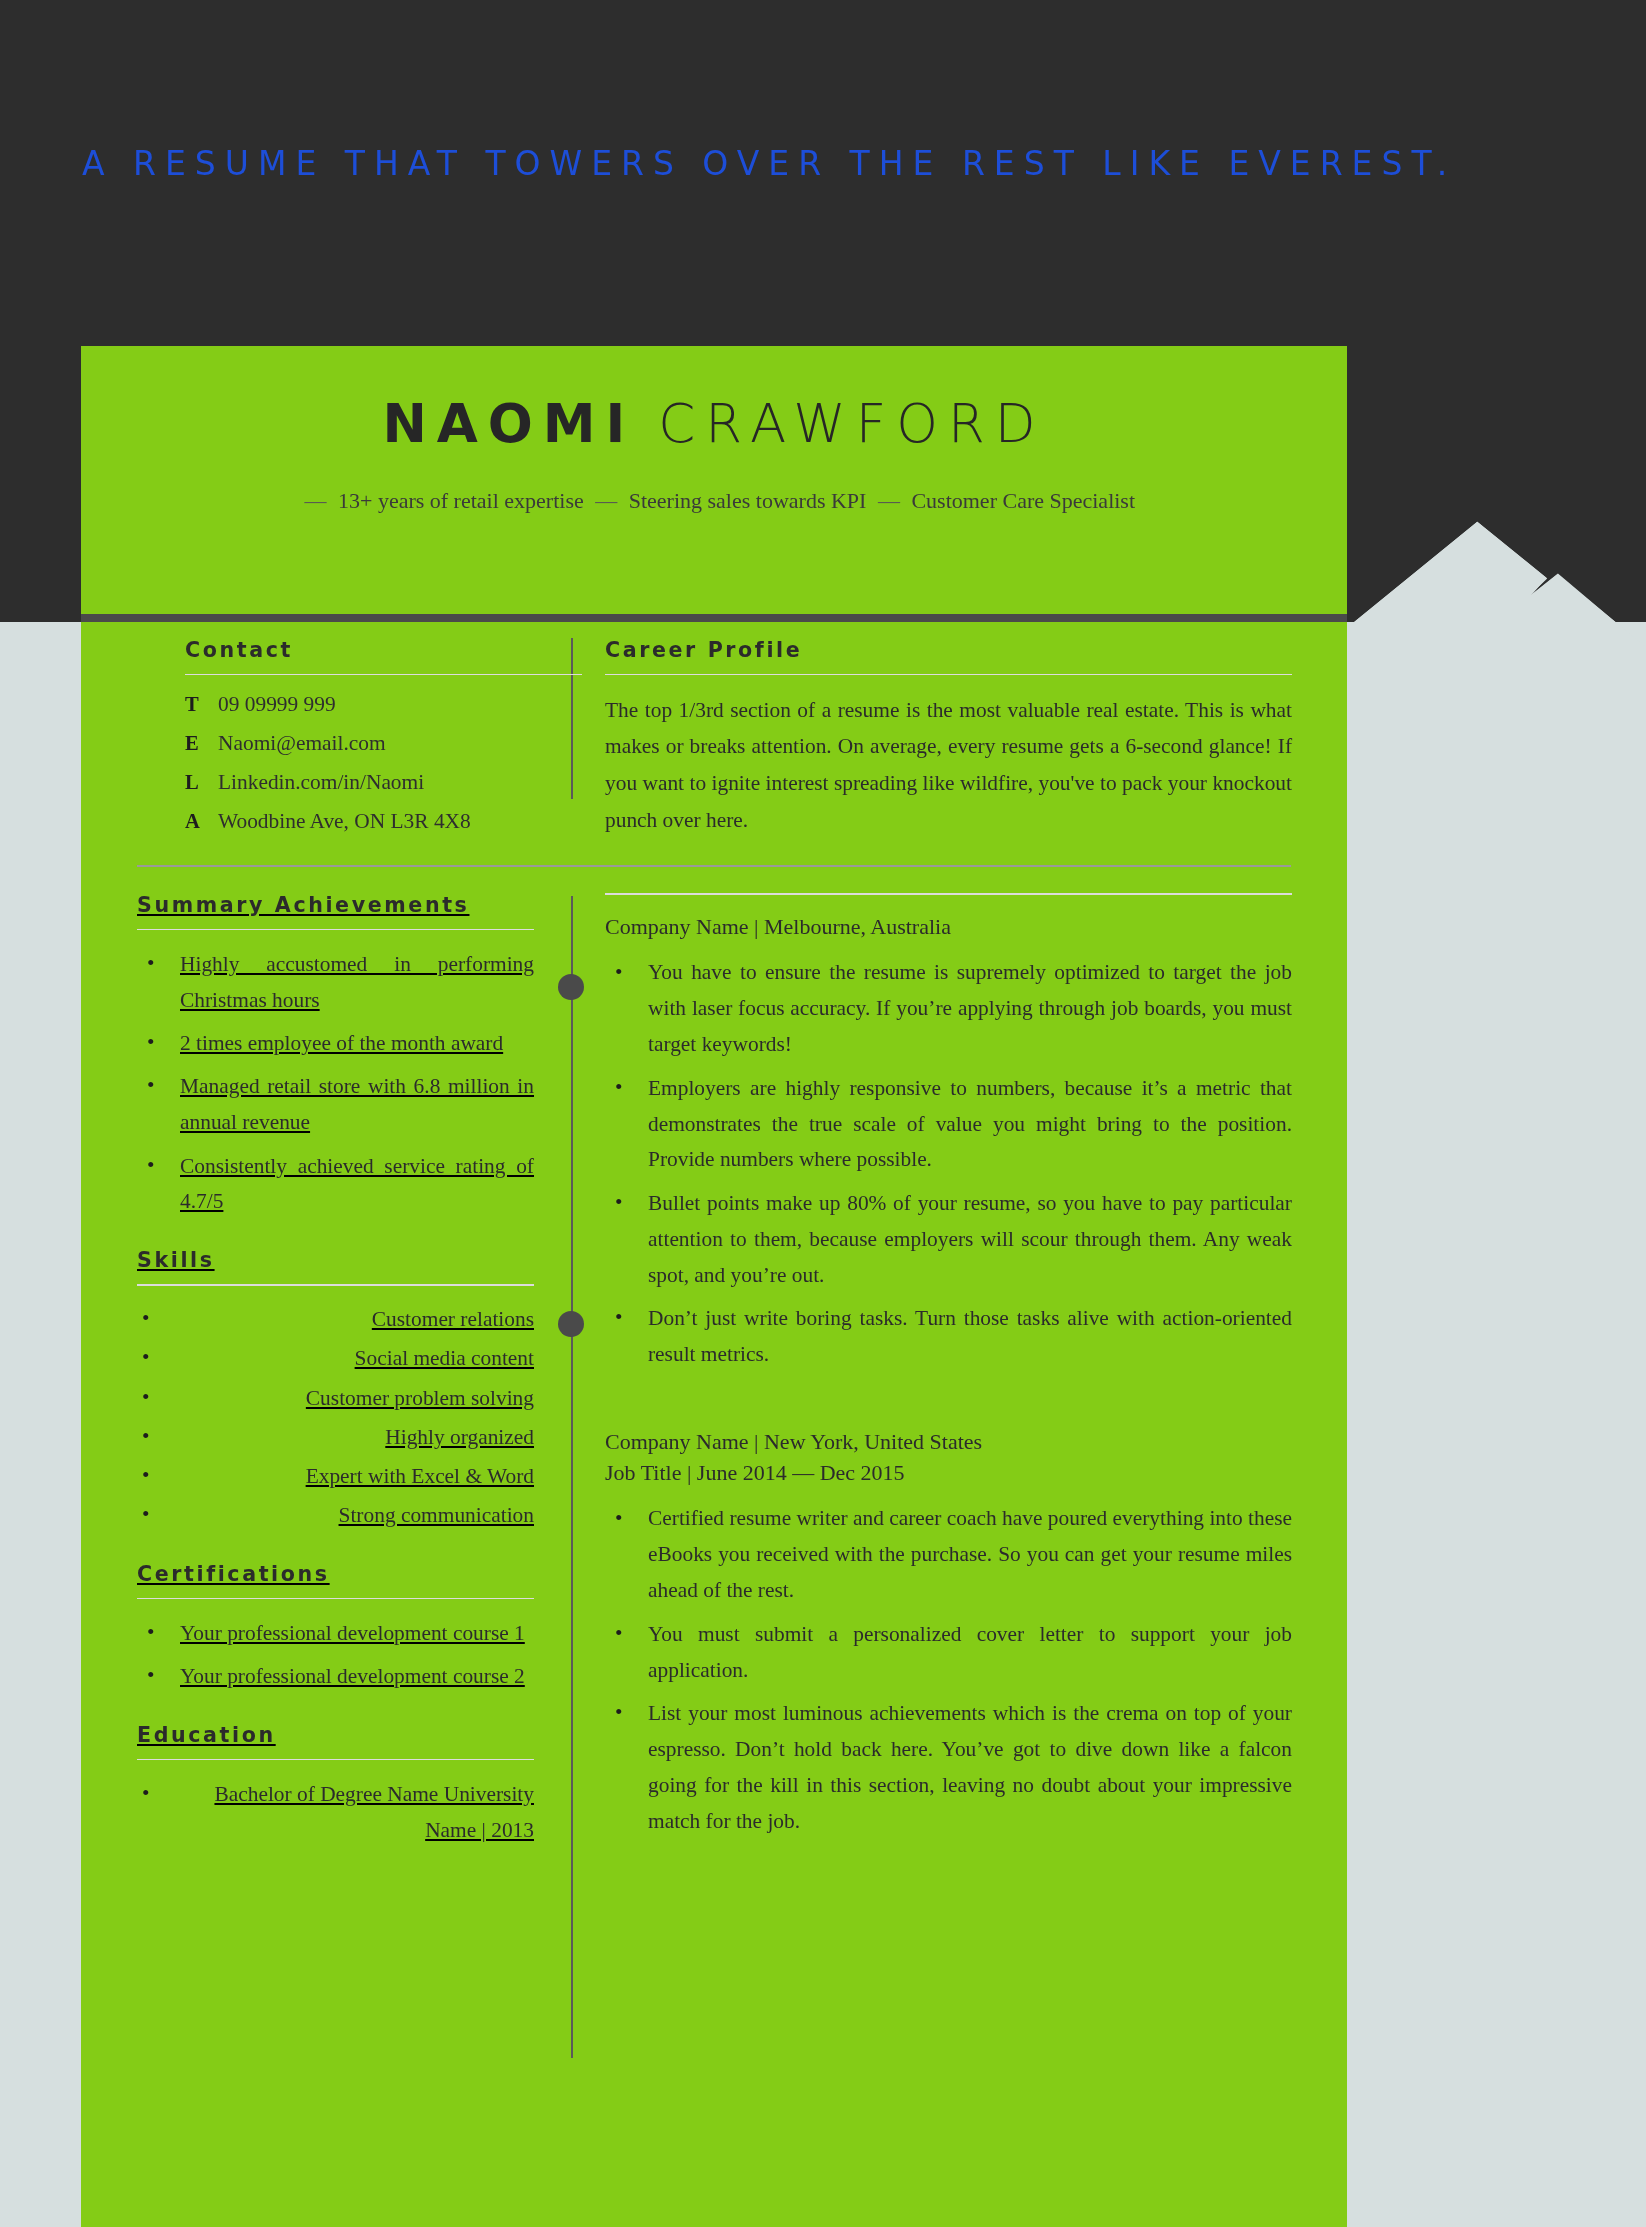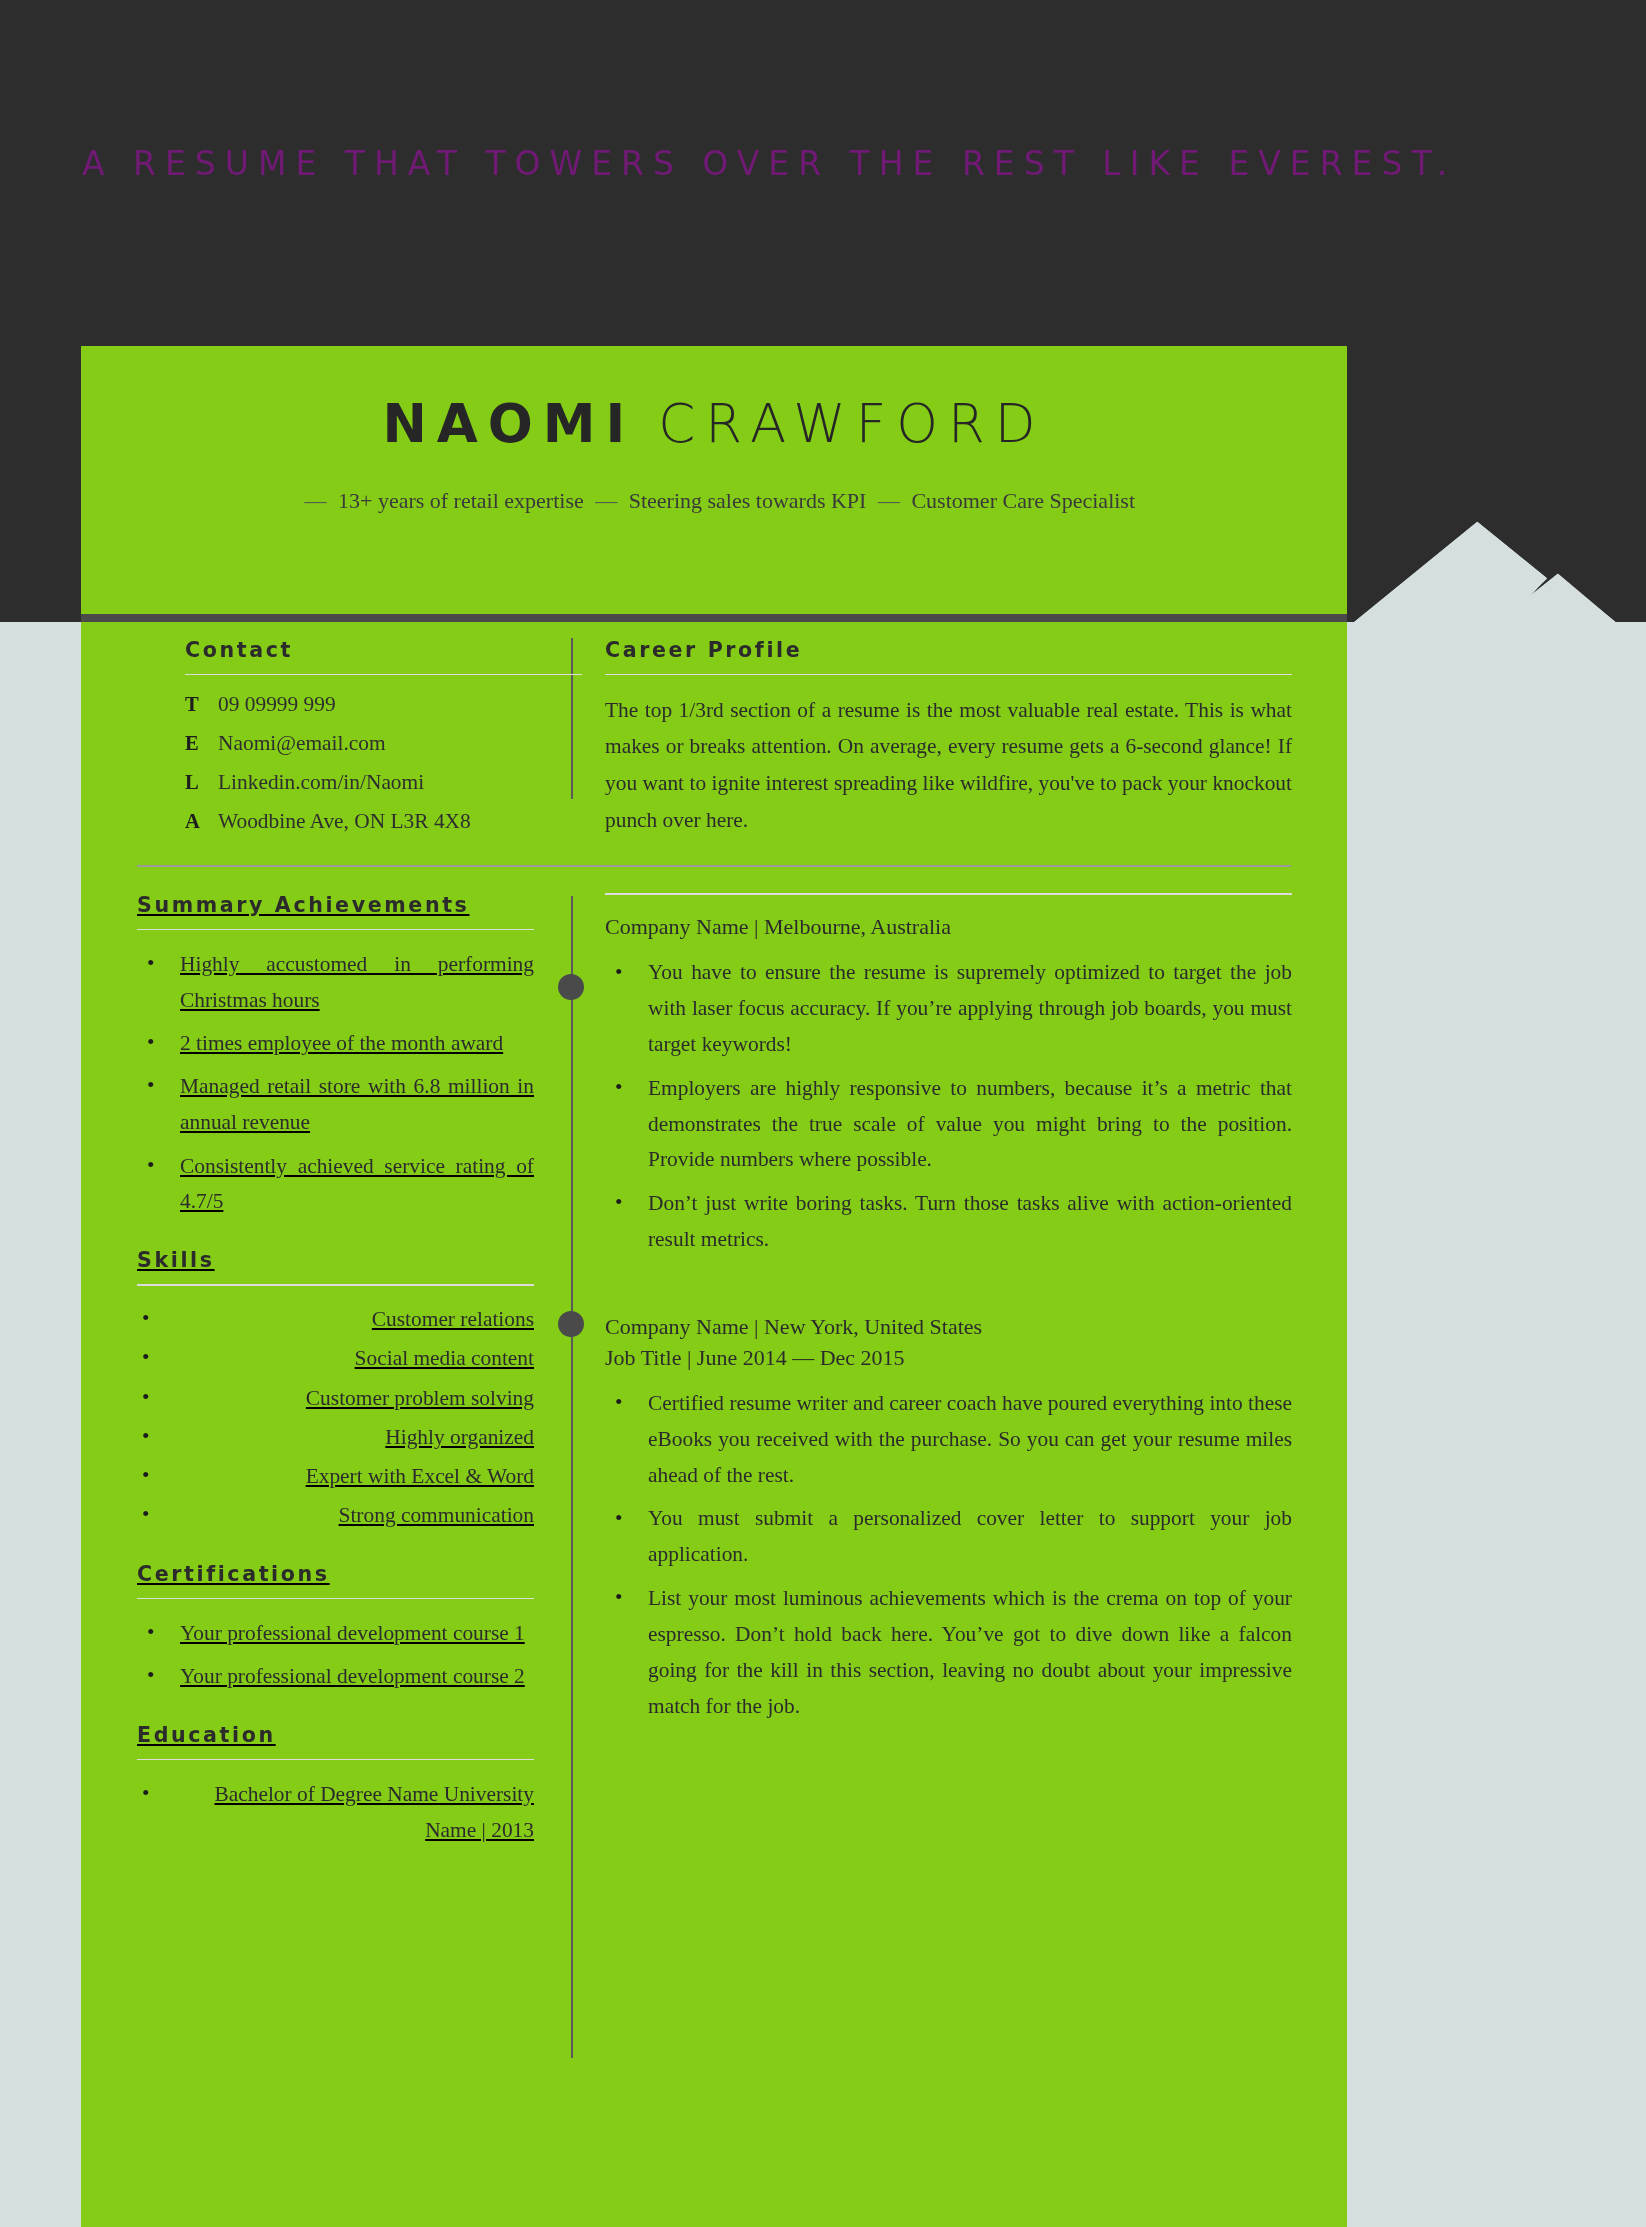--- a/index.html
+++ b/index.html
@@ -34,21 +34,21 @@
     width: 1646px; height: 2227px;
     pointer-events: none;
   }
 
   
   .tagline {
     position: absolute;
     left: 82px;
     top: 144px;
     width: 1482px;
-    color: #701a75;
+    color: #1d4ed8;
     font-family: "DejaVu Sans", sans-serif;
     font-size: 33px;
     font-weight: 400;
     letter-spacing: 9px;
     white-space: nowrap;
   }
 
   
   .card {
     position: absolute;
@@ -393,20 +393,21 @@
 
       <div class="col-right" style="top:0px;">
         <div class="sec-rule"></div>
 
         <div class="job">
           <div class="job-line">Company Name | Melbourne, Australia</div>
         </div>
         <ul class="blist wide" style="margin-top:13px;margin-bottom:53px;">
           <li>You have to ensure the resume is supremely optimized to target the job with laser focus accuracy. If you’re applying through job boards, you must target keywords!</li>
           <li>Employers are highly responsive to numbers, because it’s a metric that demonstrates the true scale of value you might bring to the position. Provide numbers where possible.</li>
+          <li>Bullet points make up 80% of your resume, so you have to pay particular attention to them, because employers will scour through them. Any weak spot, and you’re out.</li>
           <li>Don’t just write boring tasks. Turn those tasks alive with action-oriented result metrics.</li>
         </ul>
 
         <div class="job">
           <div class="job-line">Company Name | New York, United States</div>
           <div class="job-line">Job Title | June 2014 — Dec 2015</div>
         </div>
         <ul class="blist wide" style="margin-top:13px;">
           <li>Certified resume writer and career coach have poured everything into these eBooks you received with the purchase. So you can get your resume miles ahead of the rest.</li>
           <li>You must submit a personalized cover letter to support your job application.</li>

